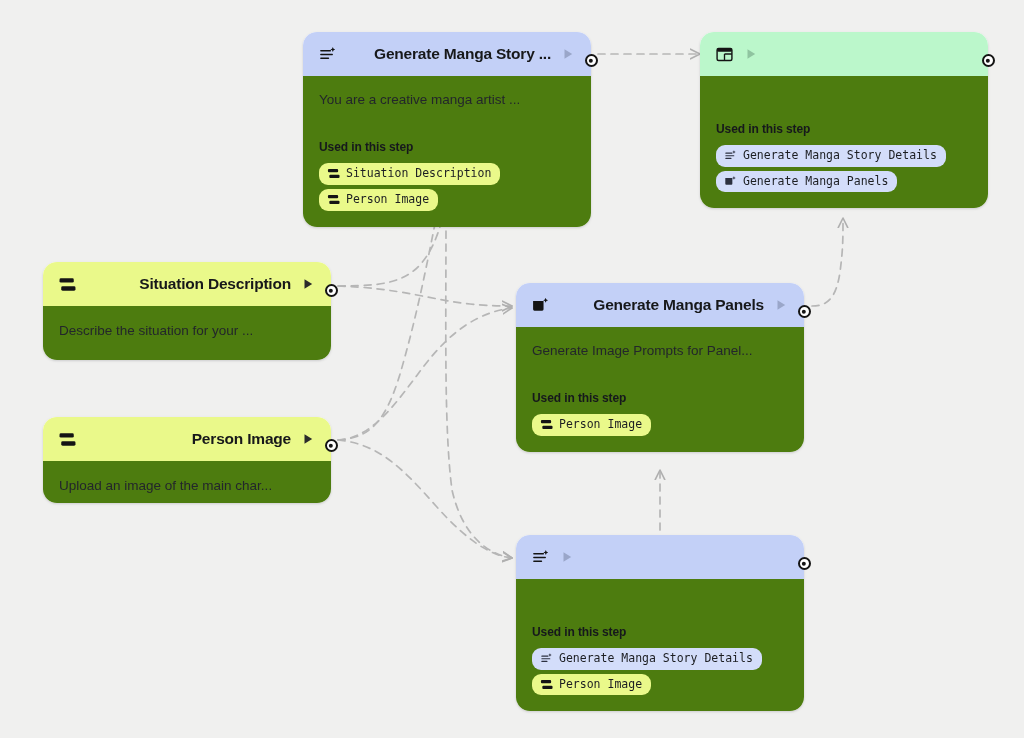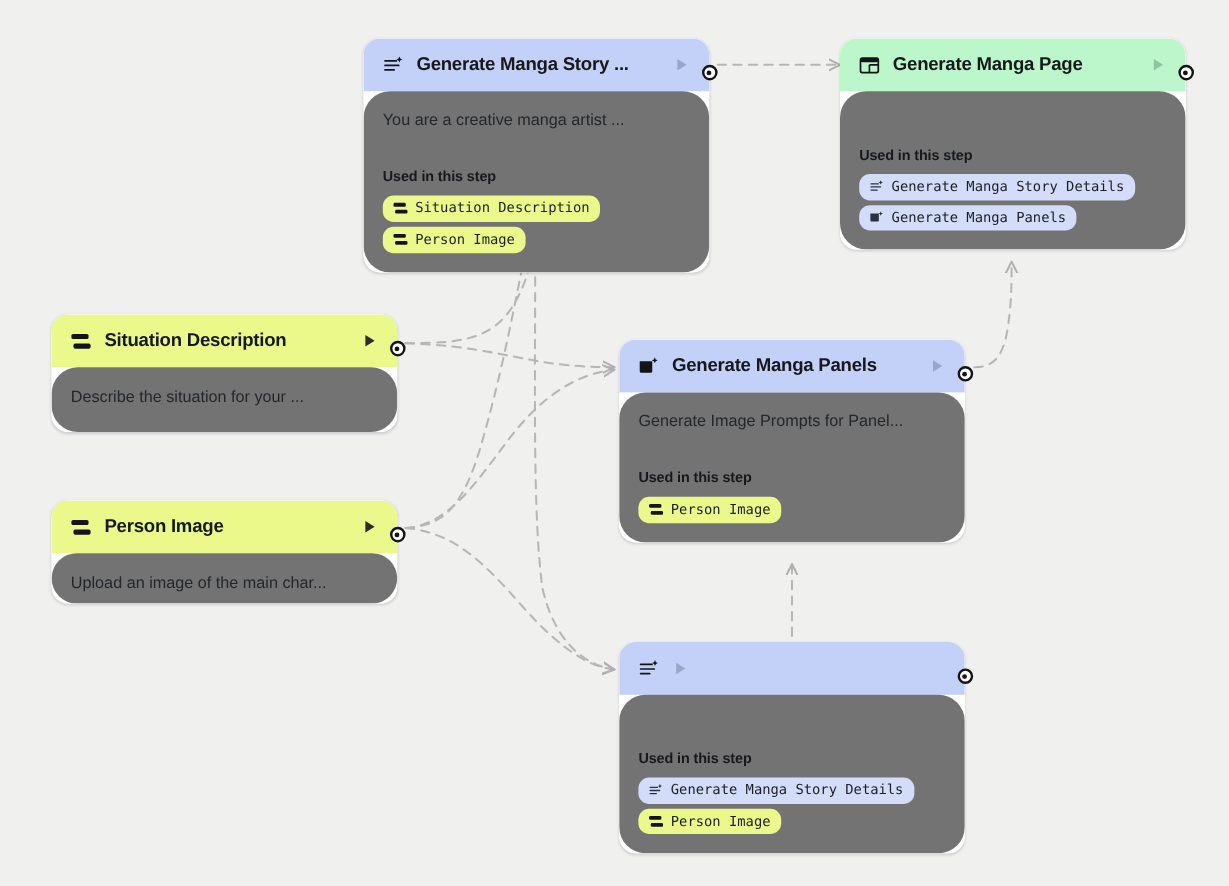--- a/index.html
+++ b/index.html
@@ -58,20 +58,21 @@
     display: block;
   }
   .node-title {
     flex: 1 1 auto;
     font-size: 15.5px;
     font-weight: 600;
     color: #17181a;
     letter-spacing: -0.2px;
     white-space: nowrap;
     overflow: hidden;
+    text-align: right;
   }
   .play-btn {
     flex: 0 0 auto;
     width: 14px;
     height: 14px;
     display: block;
     margin-right: 2px;
   }
 
   .handle {
@@ -93,22 +94,21 @@
     top: 50%;
     transform: translate(-50%,-50%);
     width: 4.4px;
     height: 4.4px;
     border-radius: 50%;
     background: #141414;
   }
 
   .node-body {
     padding: 15px 16px 16px 16px;
-    background: #737373;
-    border-radius: 22px;
+    background: #4d7c0f;
   }
   .node-desc {
     font-size: 13.5px;
     color: #23262b;
     line-height: 1.35;
     white-space: nowrap;
     overflow: hidden;
   }
   .used-label {
     font-size: 12px;
@@ -228,21 +228,20 @@
     <div class="node-inner">
       <div class="node-header green">
         <span class="hdr-icon">
           <svg viewBox="0 0 20 20" xmlns="http://www.w3.org/2000/svg">
             <rect x="2.2" y="3.6" width="15.6" height="12.8" rx="1.6" fill="none" stroke="#141414" stroke-width="1.5"></rect>
             <rect x="2.2" y="3.6" width="15.6" height="3.6" rx="1.6" fill="#141414"></rect>
             <line x1="10" y1="9.5" x2="17.8" y2="9.5" stroke="#141414" stroke-width="1.4"></line>
             <line x1="10" y1="9.5" x2="10" y2="16.4" stroke="#141414" stroke-width="1.4"></line>
           </svg>
         </span>
-        <span class="node-title">Generate Manga Page</span>
         <span class="play-btn">
           <svg viewBox="0 0 14 14" xmlns="http://www.w3.org/2000/svg">
             <path d="M3.5 2.2 L11.2 7 L3.5 11.8 Z" fill="#8fc4a0"></path>
           </svg>
         </span>
       </div>
       <div class="node-body">
         <div class="used-label">Used in this step</div>
         <div class="tags">
           <span class="tag blue">

